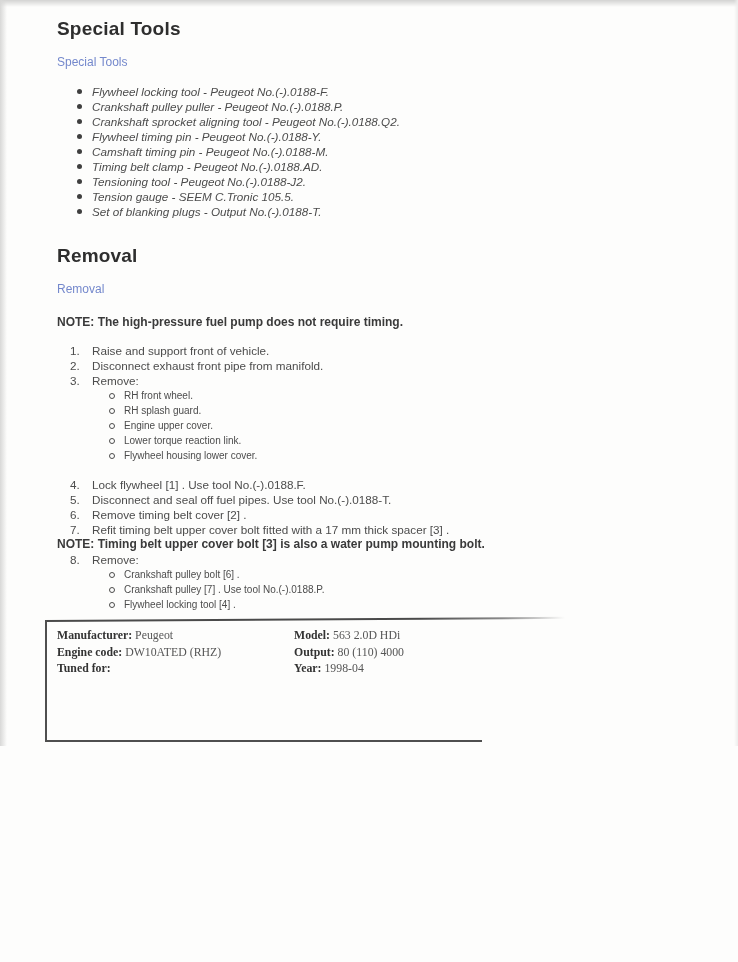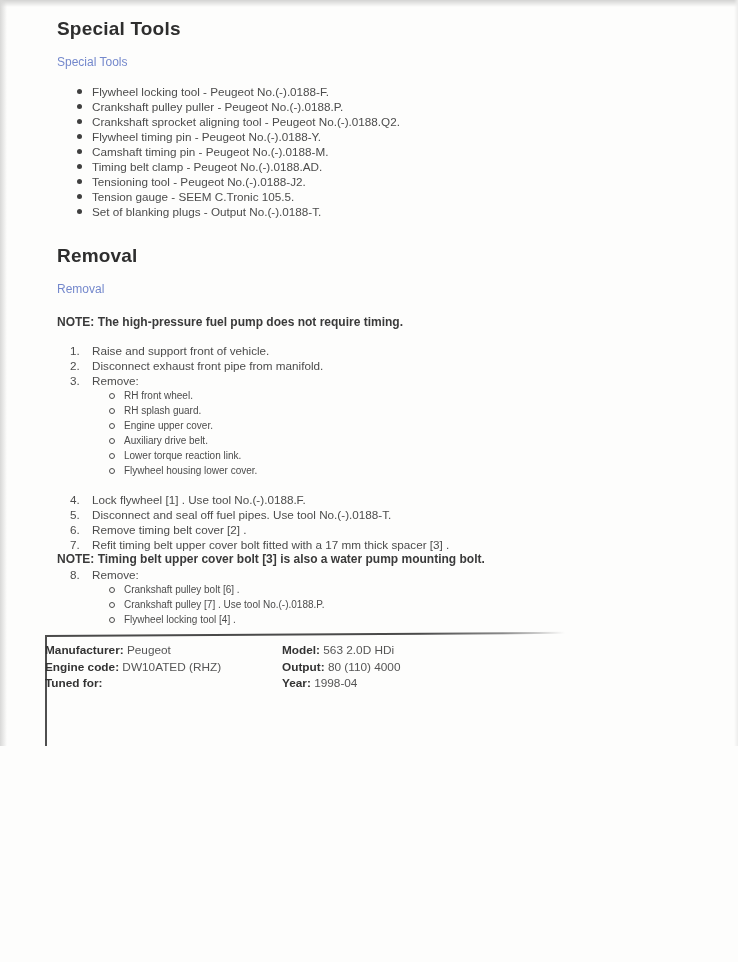--- a/index.html
+++ b/index.html
@@ -41,20 +41,21 @@
     display: inline-block;
     margin-top: 15px;
     font-size: 12px;
     color: #7488cc;
     text-decoration: none;
     cursor: pointer;
   }
   ul.tools {
     list-style: none;
     margin: 14px 0 0 20px;
+    font-style: italic;
   }
   ul.tools li {
     font-size: 11.7px;
     line-height: 15px;
     color: #4c4c4c;
     display: flex;
     align-items: baseline;
   }
   .bullet-dot {
     width: 5px; height: 5px;
@@ -123,21 +124,21 @@
   .infobox .left-line {
     position: absolute; top: 0; left: 0;
     width: 2px; height: 122px;
     background: #4f4f4f;
   }
   .infobox .bottom-line {
     position: absolute; bottom: 0; left: 0;
     width: 437px; height: 2px;
     background: #4f4f4f;
   }
-  .infobox .rows { position: absolute; top: 7px; left: 0; }
+  .infobox .rows { position: absolute; top: 7px; left: 12px; font-family: Liberation Serif, serif; }
   .inforow {
     display: grid;
     grid-template-columns: 237px auto;
     font-size: 11.8px;
     line-height: 16.5px;
   }
   .inforow b { color: #333; font-weight: bold; }
   .inforow span.val { color: #555; }
 </style>
 </head>
@@ -215,24 +216,20 @@
             <span class="circle"></span>
             <span>RH front wheel.</span>
           </div>
         <div class="sub">
             <span class="circle"></span>
             <span>RH splash guard.</span>
           </div>
         <div class="sub">
             <span class="circle"></span>
             <span>Engine upper cover.</span>
-          </div>
-        <div class="sub">
-            <span class="circle"></span>
-            <span>Auxiliary drive belt.</span>
           </div>
         <div class="sub">
             <span class="circle"></span>
             <span>Lower torque reaction link.</span>
           </div>
         <div class="sub">
             <span class="circle"></span>
             <span>Flywheel housing lower cover.</span>
           </div>
       </div>

